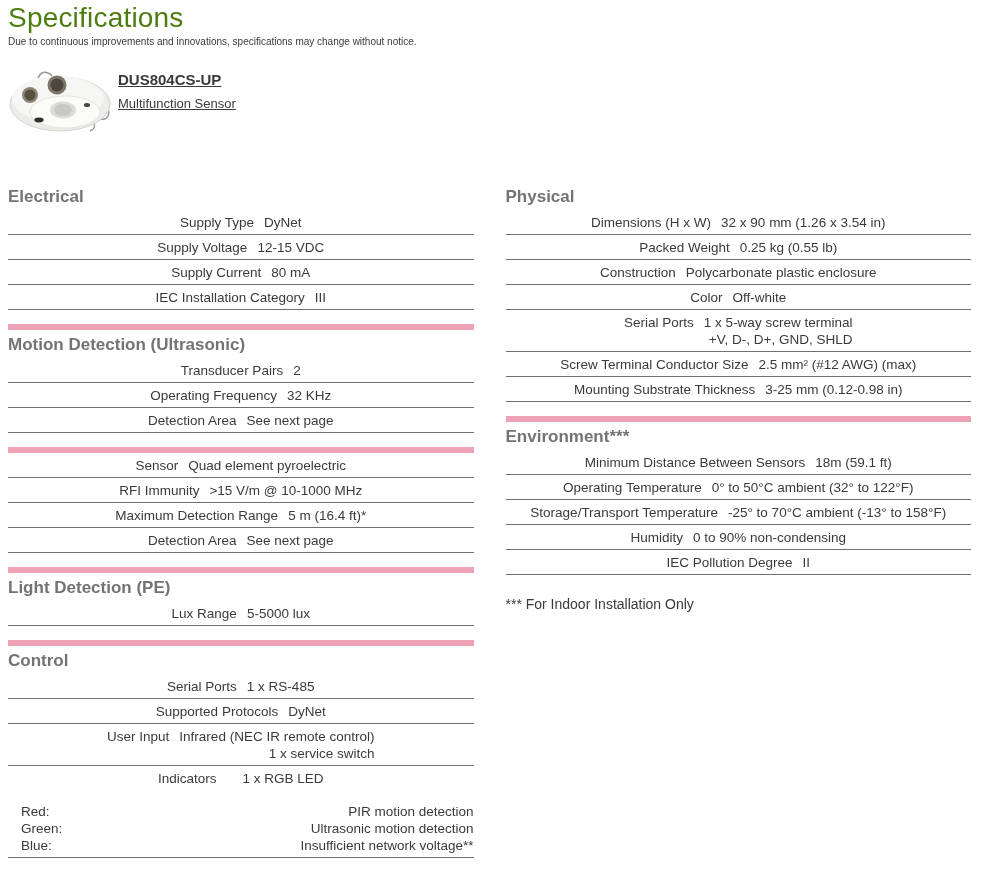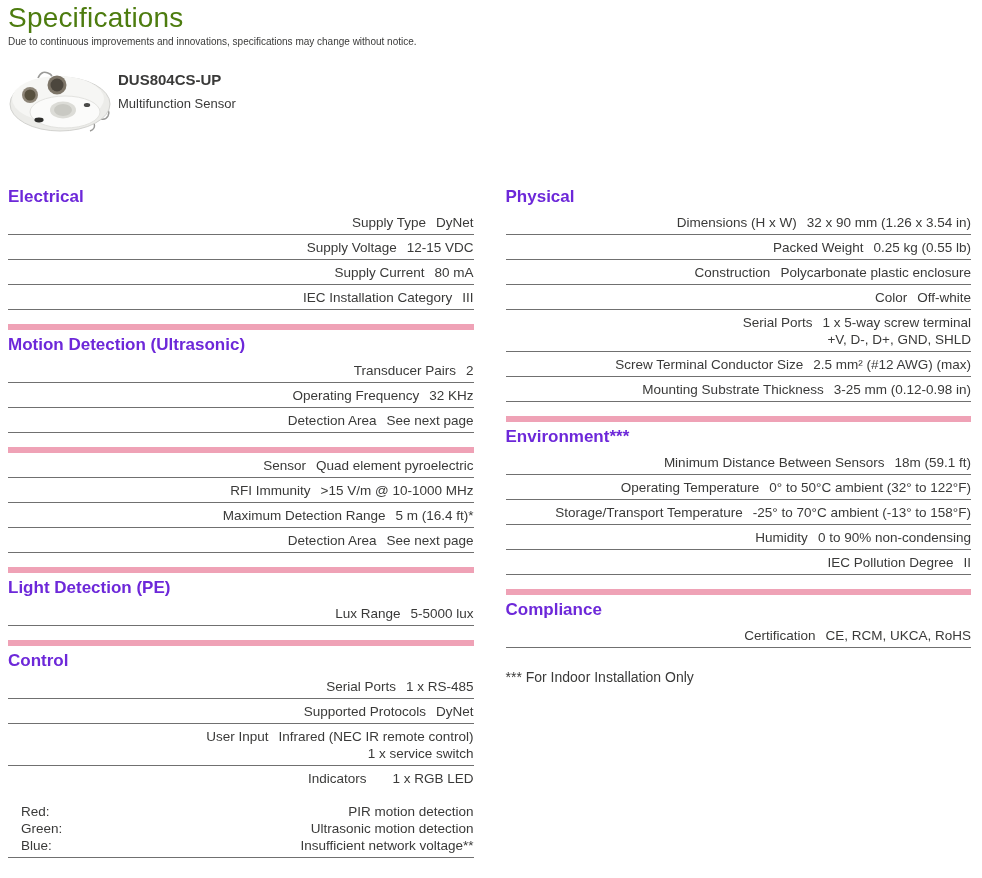--- a/index.html
+++ b/index.html
@@ -13,39 +13,39 @@
   }
   .page { padding: 2px 11px 0 8px; }
 
   
   .page-title {
     font-size: 28px; line-height: 32px; font-weight: 400;
     color: #4d7c0f; letter-spacing: 0.2px;
   }
   .page-subtitle { font-size: 10px; line-height: 15px; margin-bottom: 10px; }
 
-  .product { display: flex; align-items: flex-start; height: 66px; margin-top: 19px; }
+  .product { display: flex; align-items: flex-start; height: 66px; margin-top: 19px; text-decoration: underline; }
   .product-img { width: 106px; height: 66px; flex: 0 0 auto; }
   .product-text { padding-left: 4px; padding-top: 2px; }
   .product-model { font-size: 15px; font-weight: 700; line-height: 20px; }
   .product-name { font-size: 13px; line-height: 19px; margin-top: 4px; }
 
   
   .columns { display: flex; gap: 32px; margin-top: 52px; }
   .col { flex: 1 1 0; min-width: 0; }
 
   
   .bar { height: 6px; background: #efa2b6; margin-top: 14px; }
   .sec-title {
     font-size: 17px; line-height: 20px; font-weight: 700;
-    color: #6d28d9; margin: 5px 0 3px;
+    color: #737373; margin: 5px 0 3px;
   }
   .section:first-child .sec-title { margin-top: 1px; }
   .row {
-    display: flex; justify-content: flex-end; align-items: flex-start;
+    display: flex; justify-content: center; align-items: flex-start;
     padding: 4px 0 3px; border-bottom: 1px solid #707070;
     font-size: 13.5px; line-height: 17px;
   }
   .row.noline { border-bottom: none; gap: 16px; }
   .row .lab { text-align: left; padding-right: 10px; white-space: nowrap; }
   .row .val { text-align: right; }
 
   .sub-block { margin-top: 13px; border-bottom: 1px solid #707070; padding-bottom: 3px; }
   .sub-row {
     display: flex; justify-content: space-between;
@@ -301,28 +301,18 @@
                 <div>0 to 90% non-condensing</div>
               </div>
             </div>
             <div class="row">
               <span class="lab">IEC Pollution Degree</span>
               <div class="val">
                 <div>II</div>
               </div>
             </div>
           </div>
-          <div class="section">
-            <div class="bar"></div>
-            <h2 class="sec-title">Compliance</h2>
-            <div class="row">
-              <span class="lab">Certification</span>
-              <div class="val">
-                <div>CE, RCM, UKCA, RoHS</div>
-              </div>
-            </div>
-          </div>
         </div>
       <div class="footnote">***  For Indoor Installation Only</div>
     </div>
   </div>
 
 </div>
 
 </body></html>

